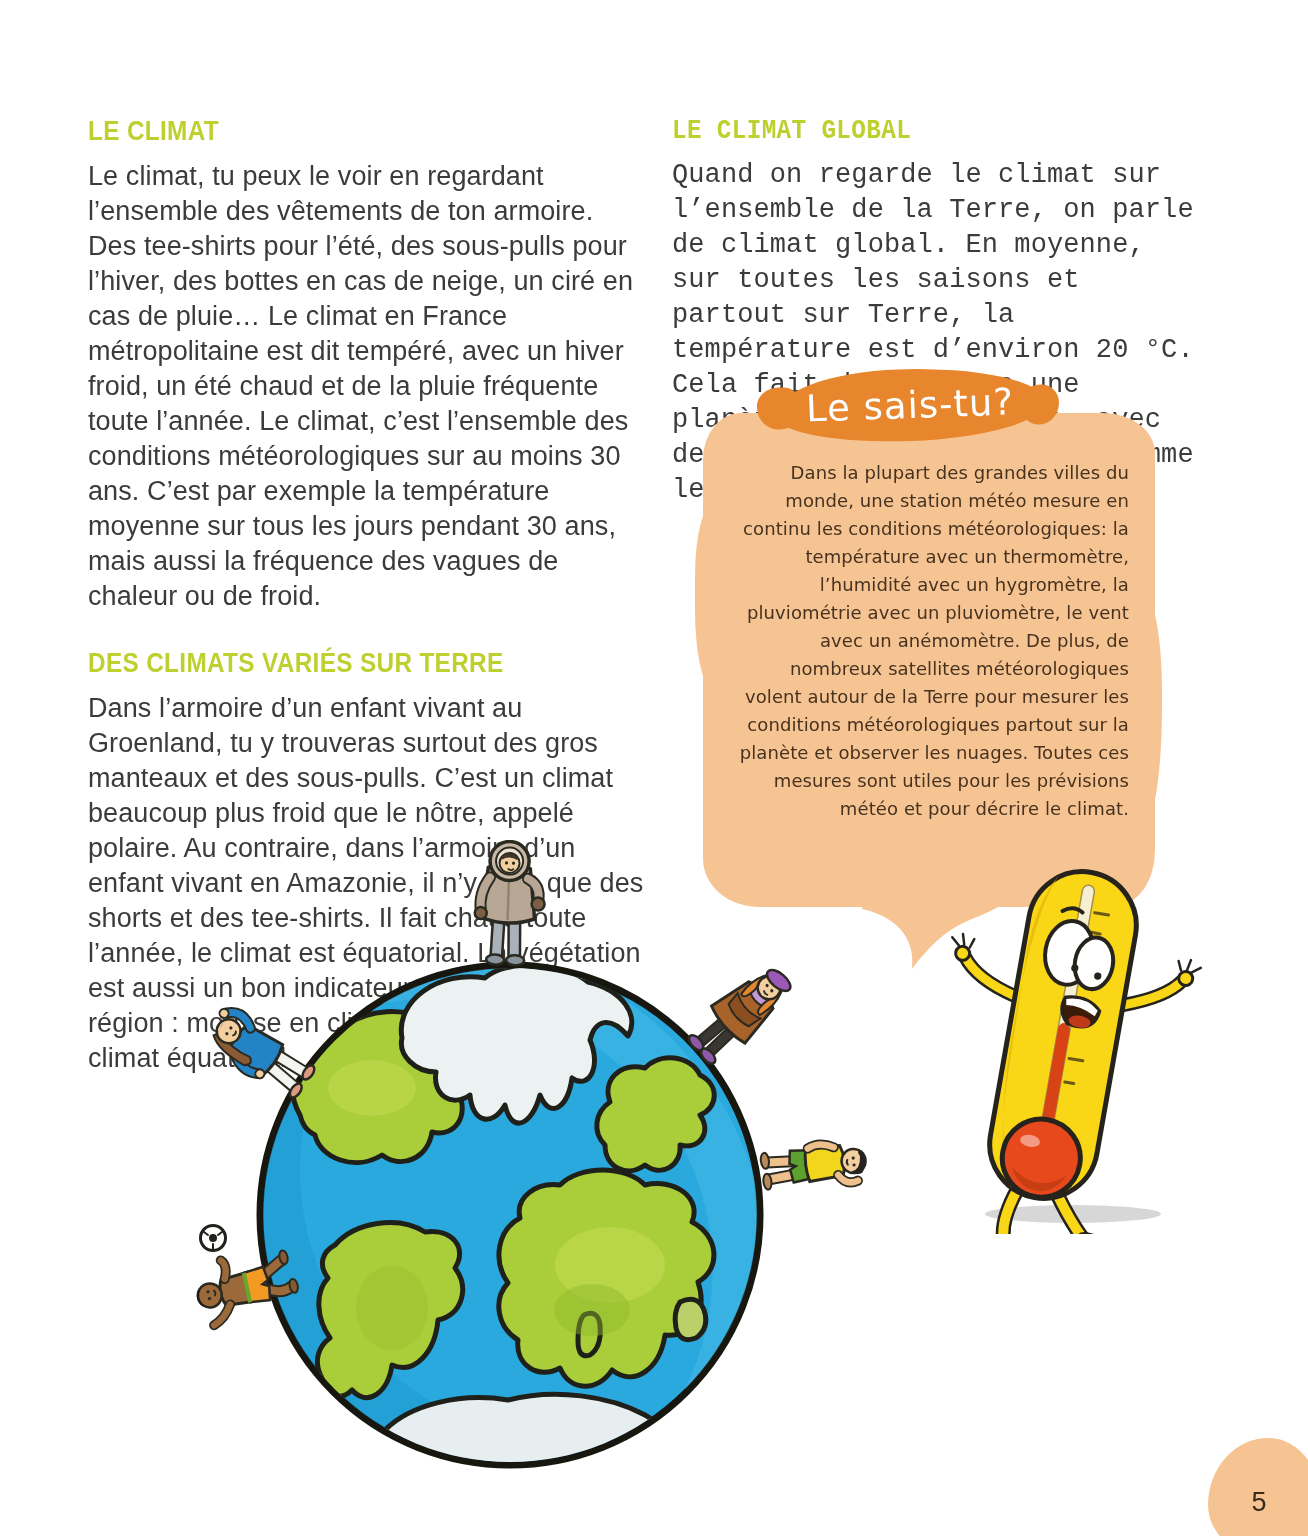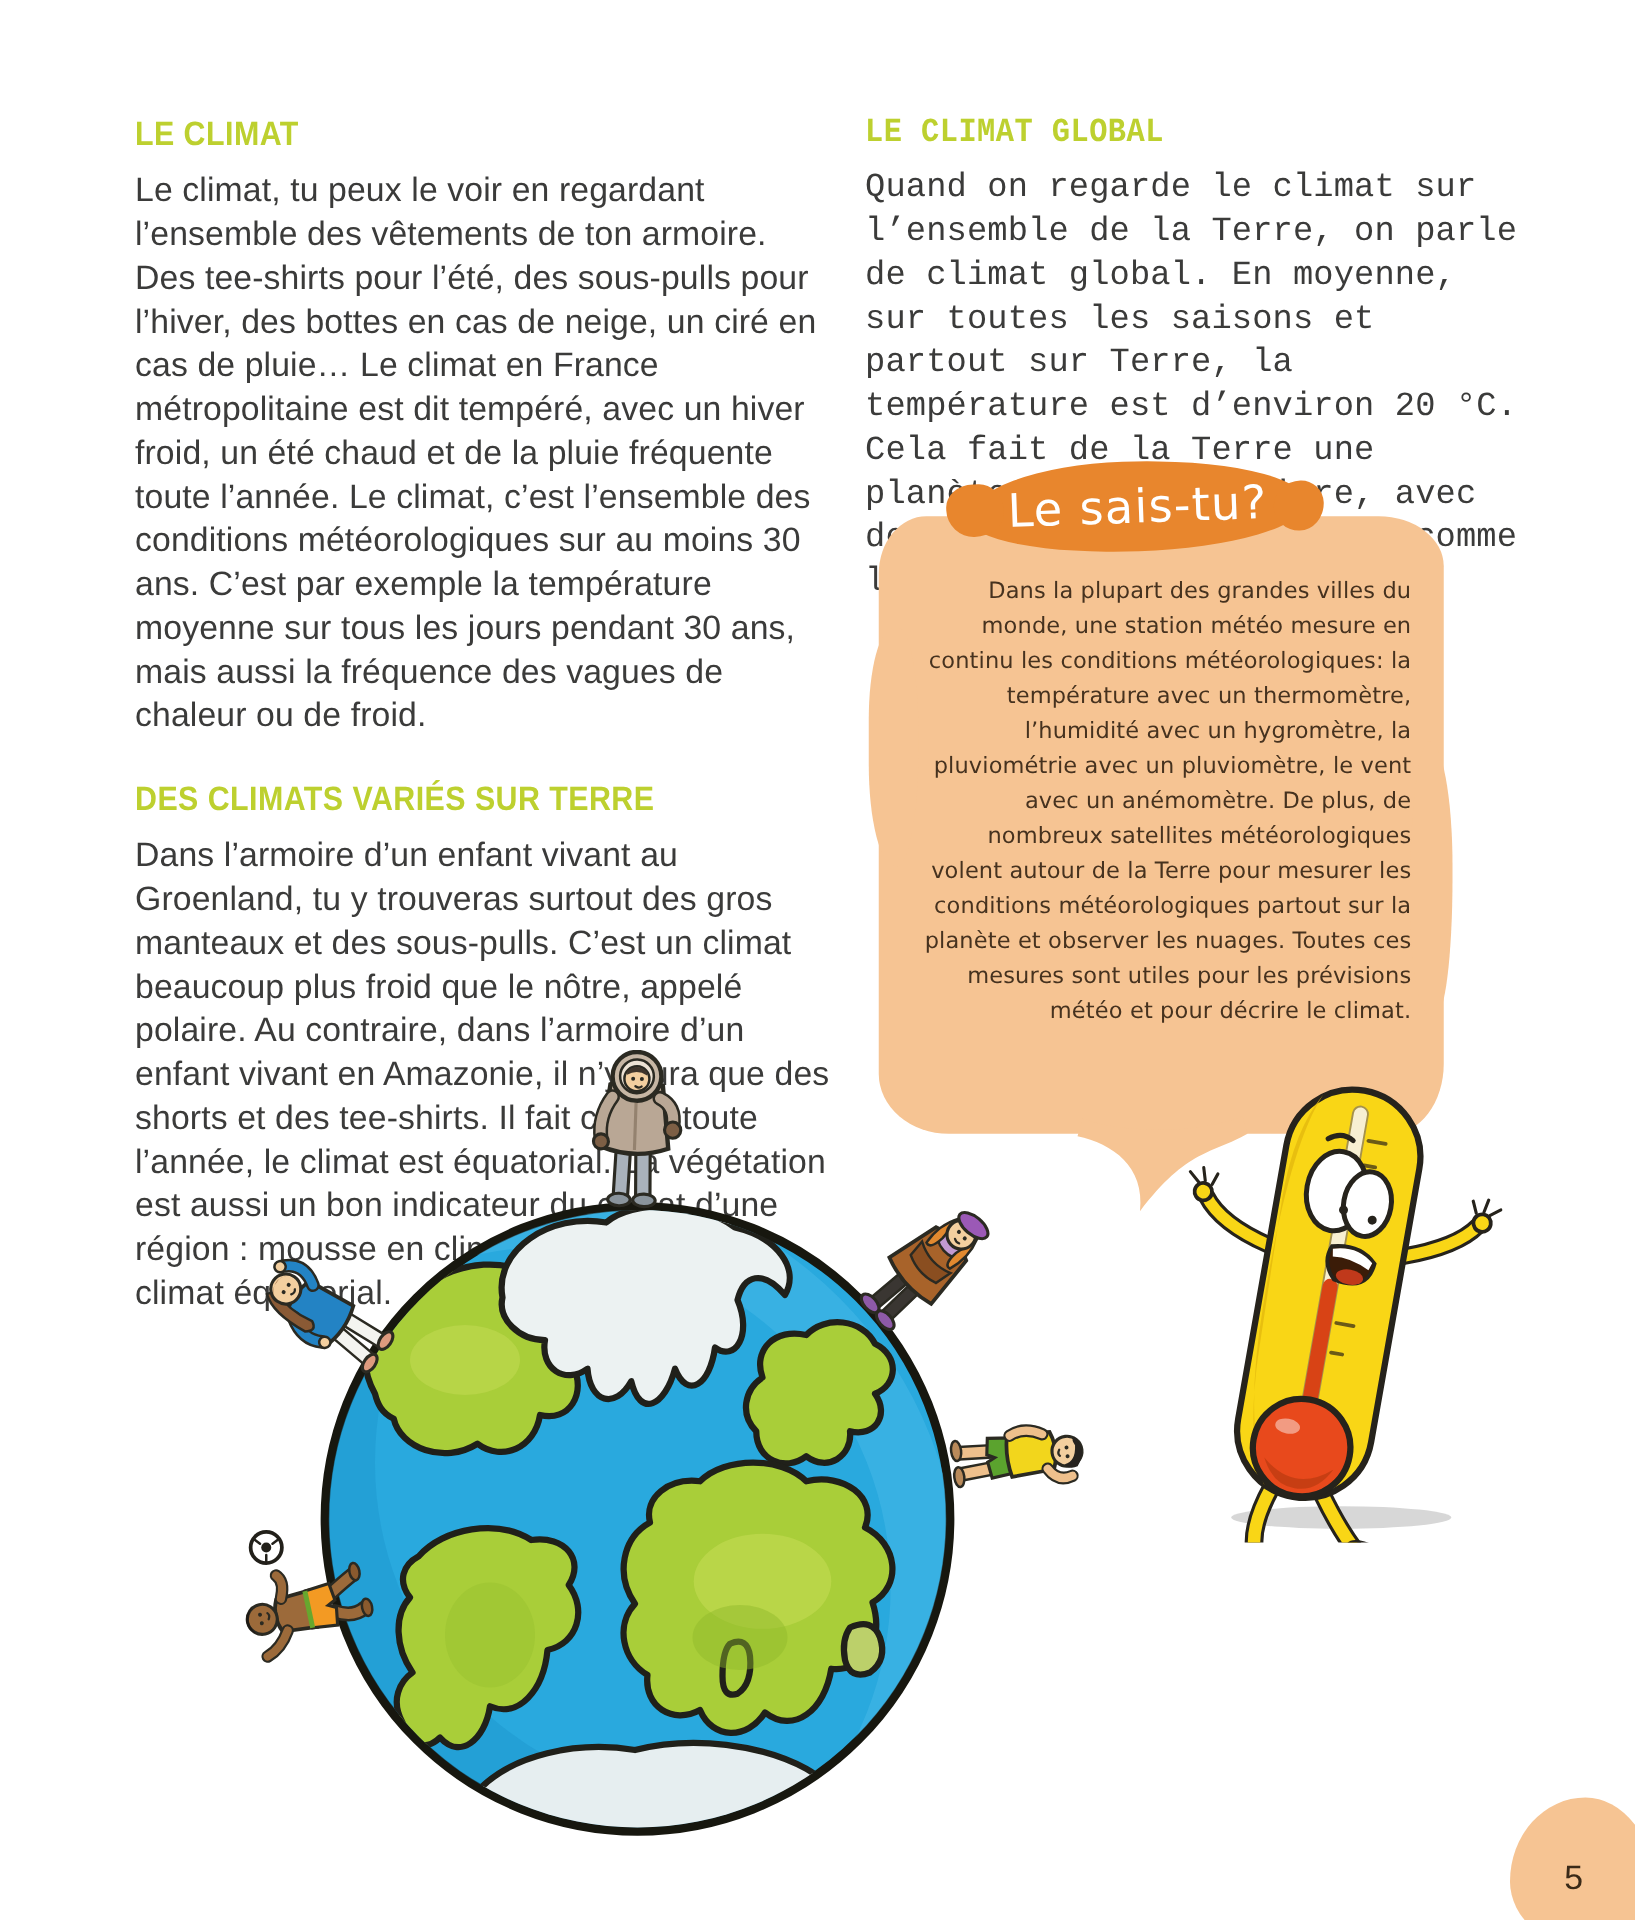--- a/index.html
+++ b/index.html
@@ -1,18 +1,18 @@
 <!DOCTYPE html>
 <html><head>
 <meta charset="utf-8">
 <style>
   html,body{margin:0;padding:0;background:#ffffff;}
   .page{position:relative;width:1308px;height:1536px;background:#ffffff;overflow:hidden;
         font-family:"Liberation Sans",sans-serif;color:#3b3b3a;}
-  .col{position:absolute;top:92px;margin-left:20px;}
+  .col{position:absolute;top:116px;}
   .col.left{left:88px;width:556px;}
   .col.right{left:672px;width:524px;font-family:Liberation Mono, monospace;}
   h2.sec{margin:0 0 12px 0;font-size:27px;font-weight:700;color:#bdd02f;
          letter-spacing:.4px;transform:scaleX(.9);transform-origin:left center;white-space:nowrap;}
   h2.sec.second{margin-top:34px;}
   p.body{margin:0;font-size:27px;line-height:35px;letter-spacing:.1px;}
   
   .bubble{position:absolute;left:703px;top:413px;width:452px;height:494px;background:#f6c493;
           border-radius:38px 52px 42px 56px / 46px 40px 56px 48px;}
   .bubble:before{content:"";position:absolute;left:-8px;top:90px;width:40px;height:190px;

